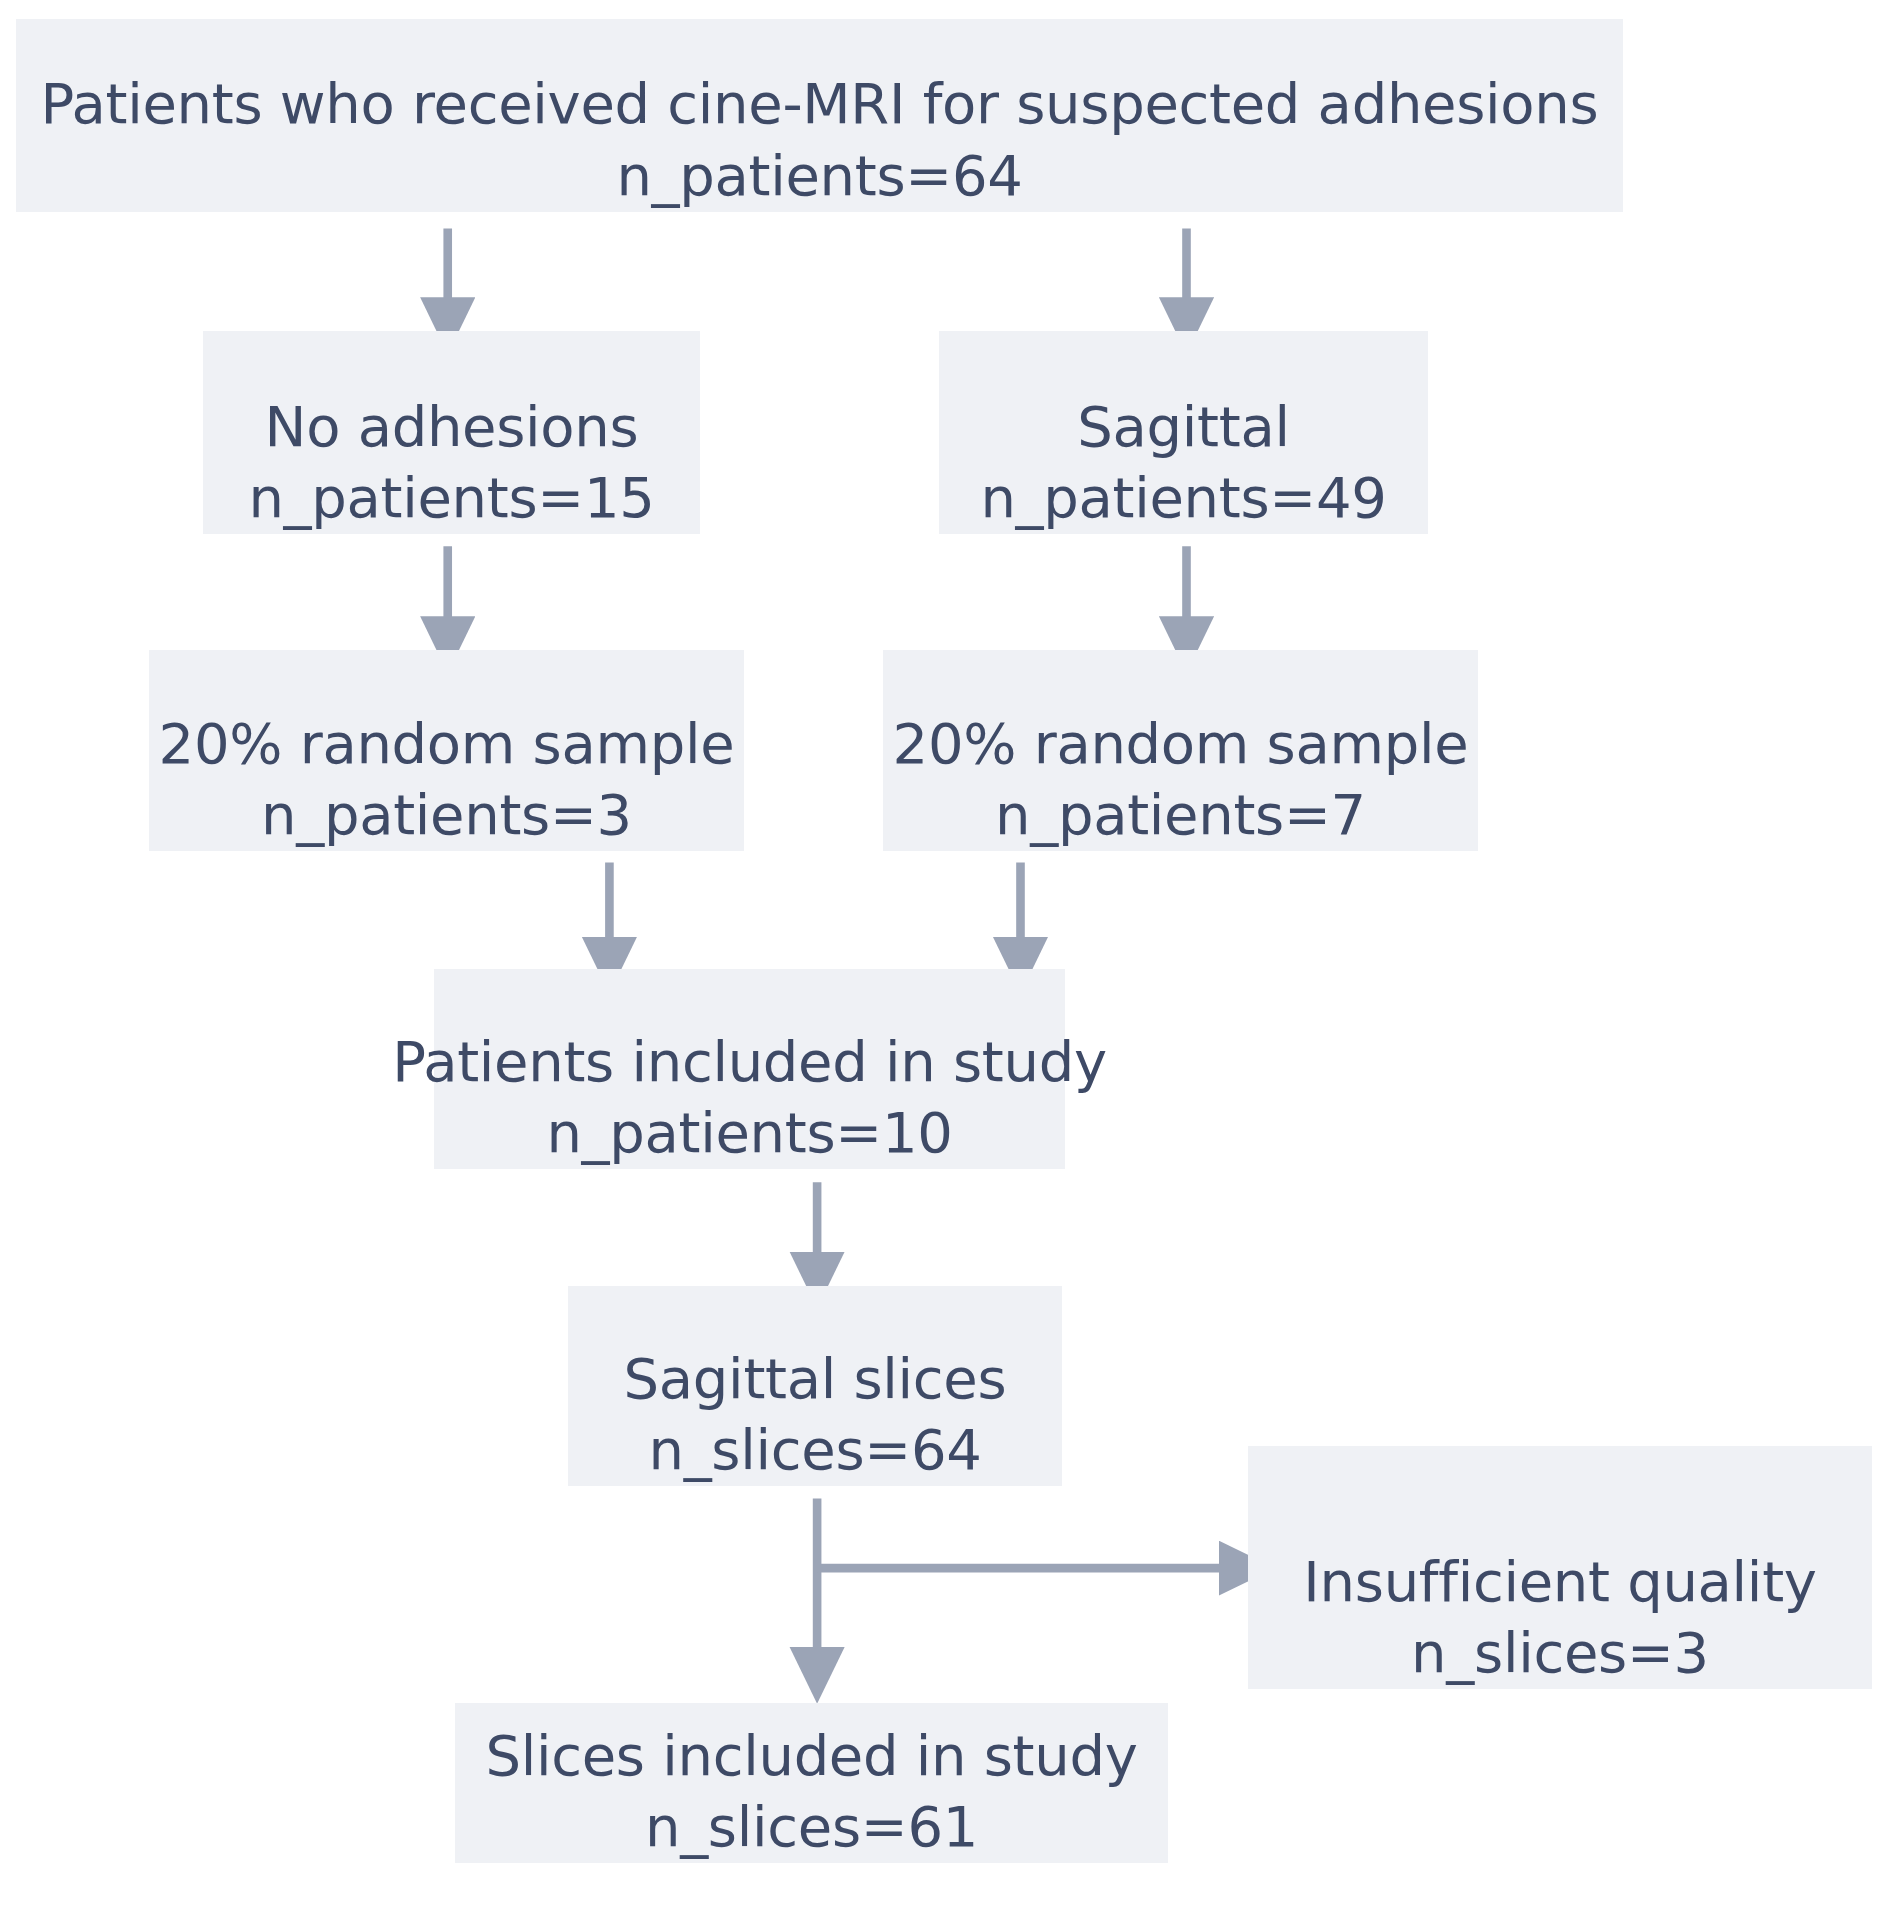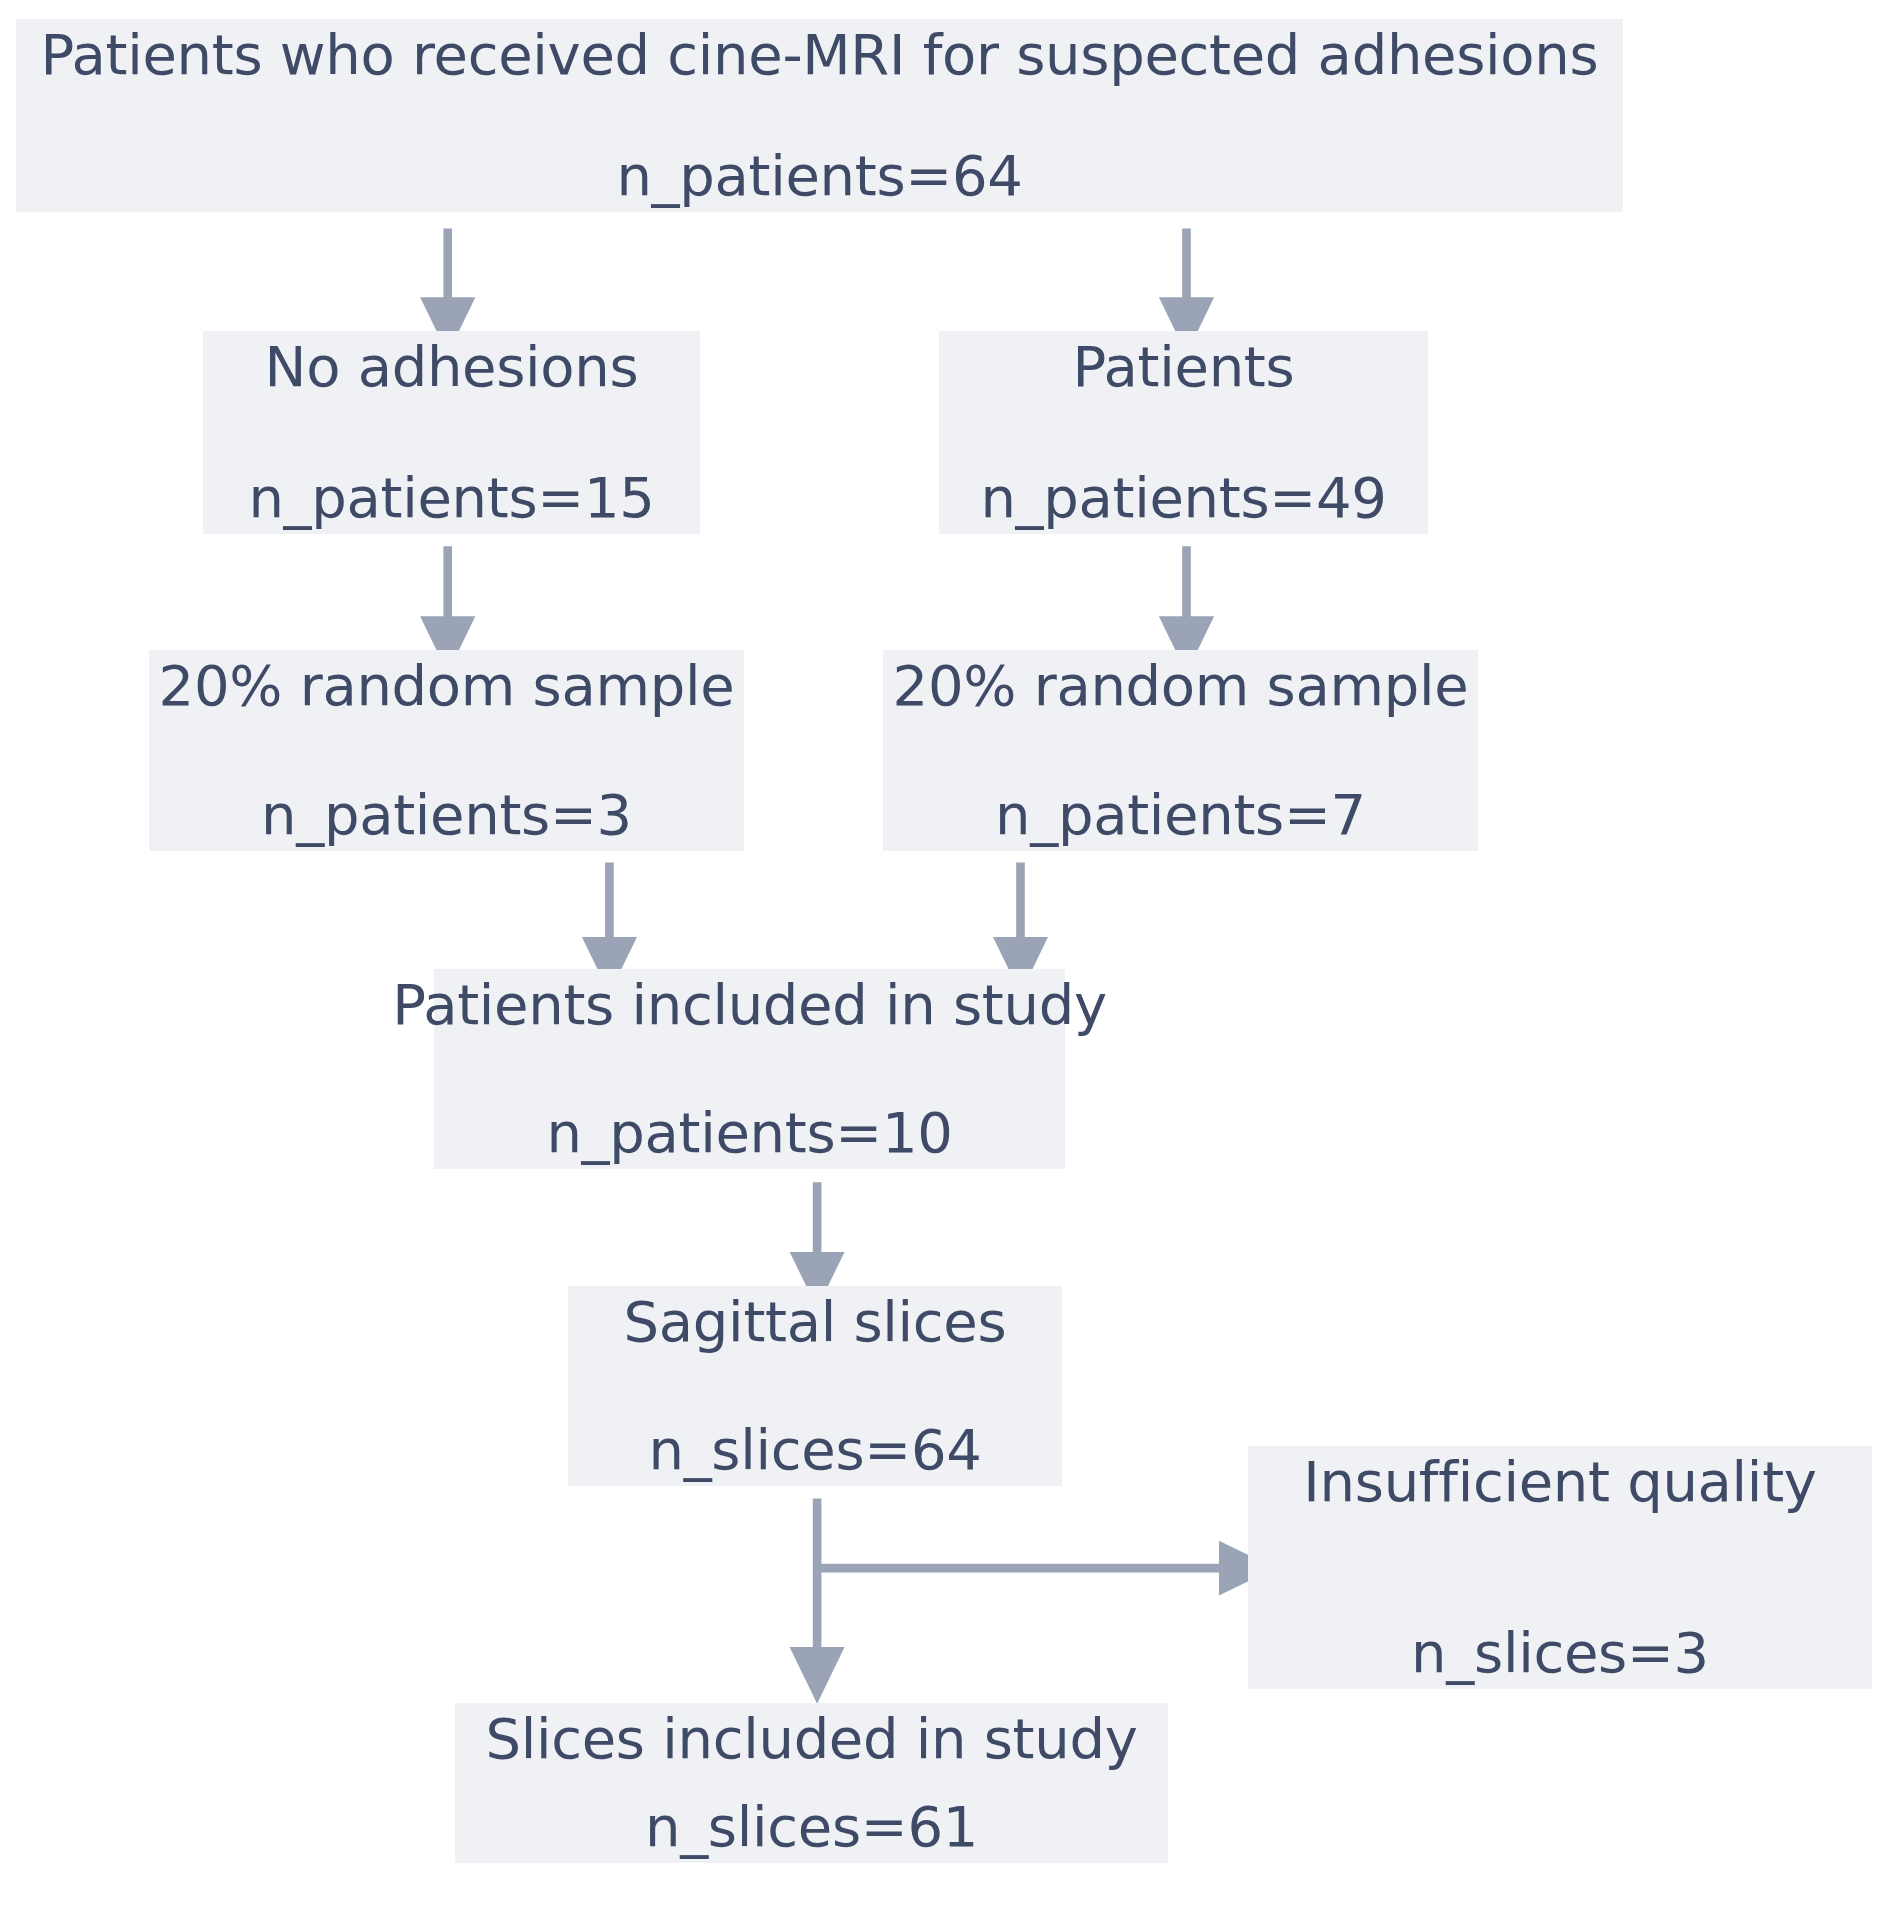--- a/index.html
+++ b/index.html
@@ -17,21 +17,21 @@
     background: #ffffff;
     overflow: hidden;
   }
   .node {
     position: absolute;
     background: #eff1f5;
     color: #3e4a66;
     display: flex;
     flex-direction: column;
     align-items: center;
-    justify-content: space-between;
+    justify-content: flex-end;
     text-align: center;
     box-sizing: border-box;
     line-height: 1.28;
     font-size: 56px;
     font-weight: 400;
     letter-spacing: -0.3px;
   }
   .node .line {
     display: block;
     white-space: nowrap;
@@ -83,21 +83,21 @@
     <span class="line">Patients who received cine-MRI for suspected adhesions</span>
     <span class="line sub">n_patients=64</span>
   </div>
 
   <div class="node" style="left:203px; top:331px; width:497px; height:203px;">
     <span class="line">No adhesions</span>
     <span class="line sub">n_patients=15</span>
   </div>
 
   <div class="node" style="left:939px; top:331px; width:489px; height:203px;">
-    <span class="line">Patients</span>
+    <span class="line">Sagittal</span>
     <span class="line sub">n_patients=49</span>
   </div>
 
   <div class="node" style="left:149px; top:650px; width:595px; height:201px;">
     <span class="line">20% random sample</span>
     <span class="line sub">n_patients=3</span>
   </div>
 
   <div class="node" style="left:883px; top:650px; width:595px; height:201px;">
     <span class="line">20% random sample</span>

